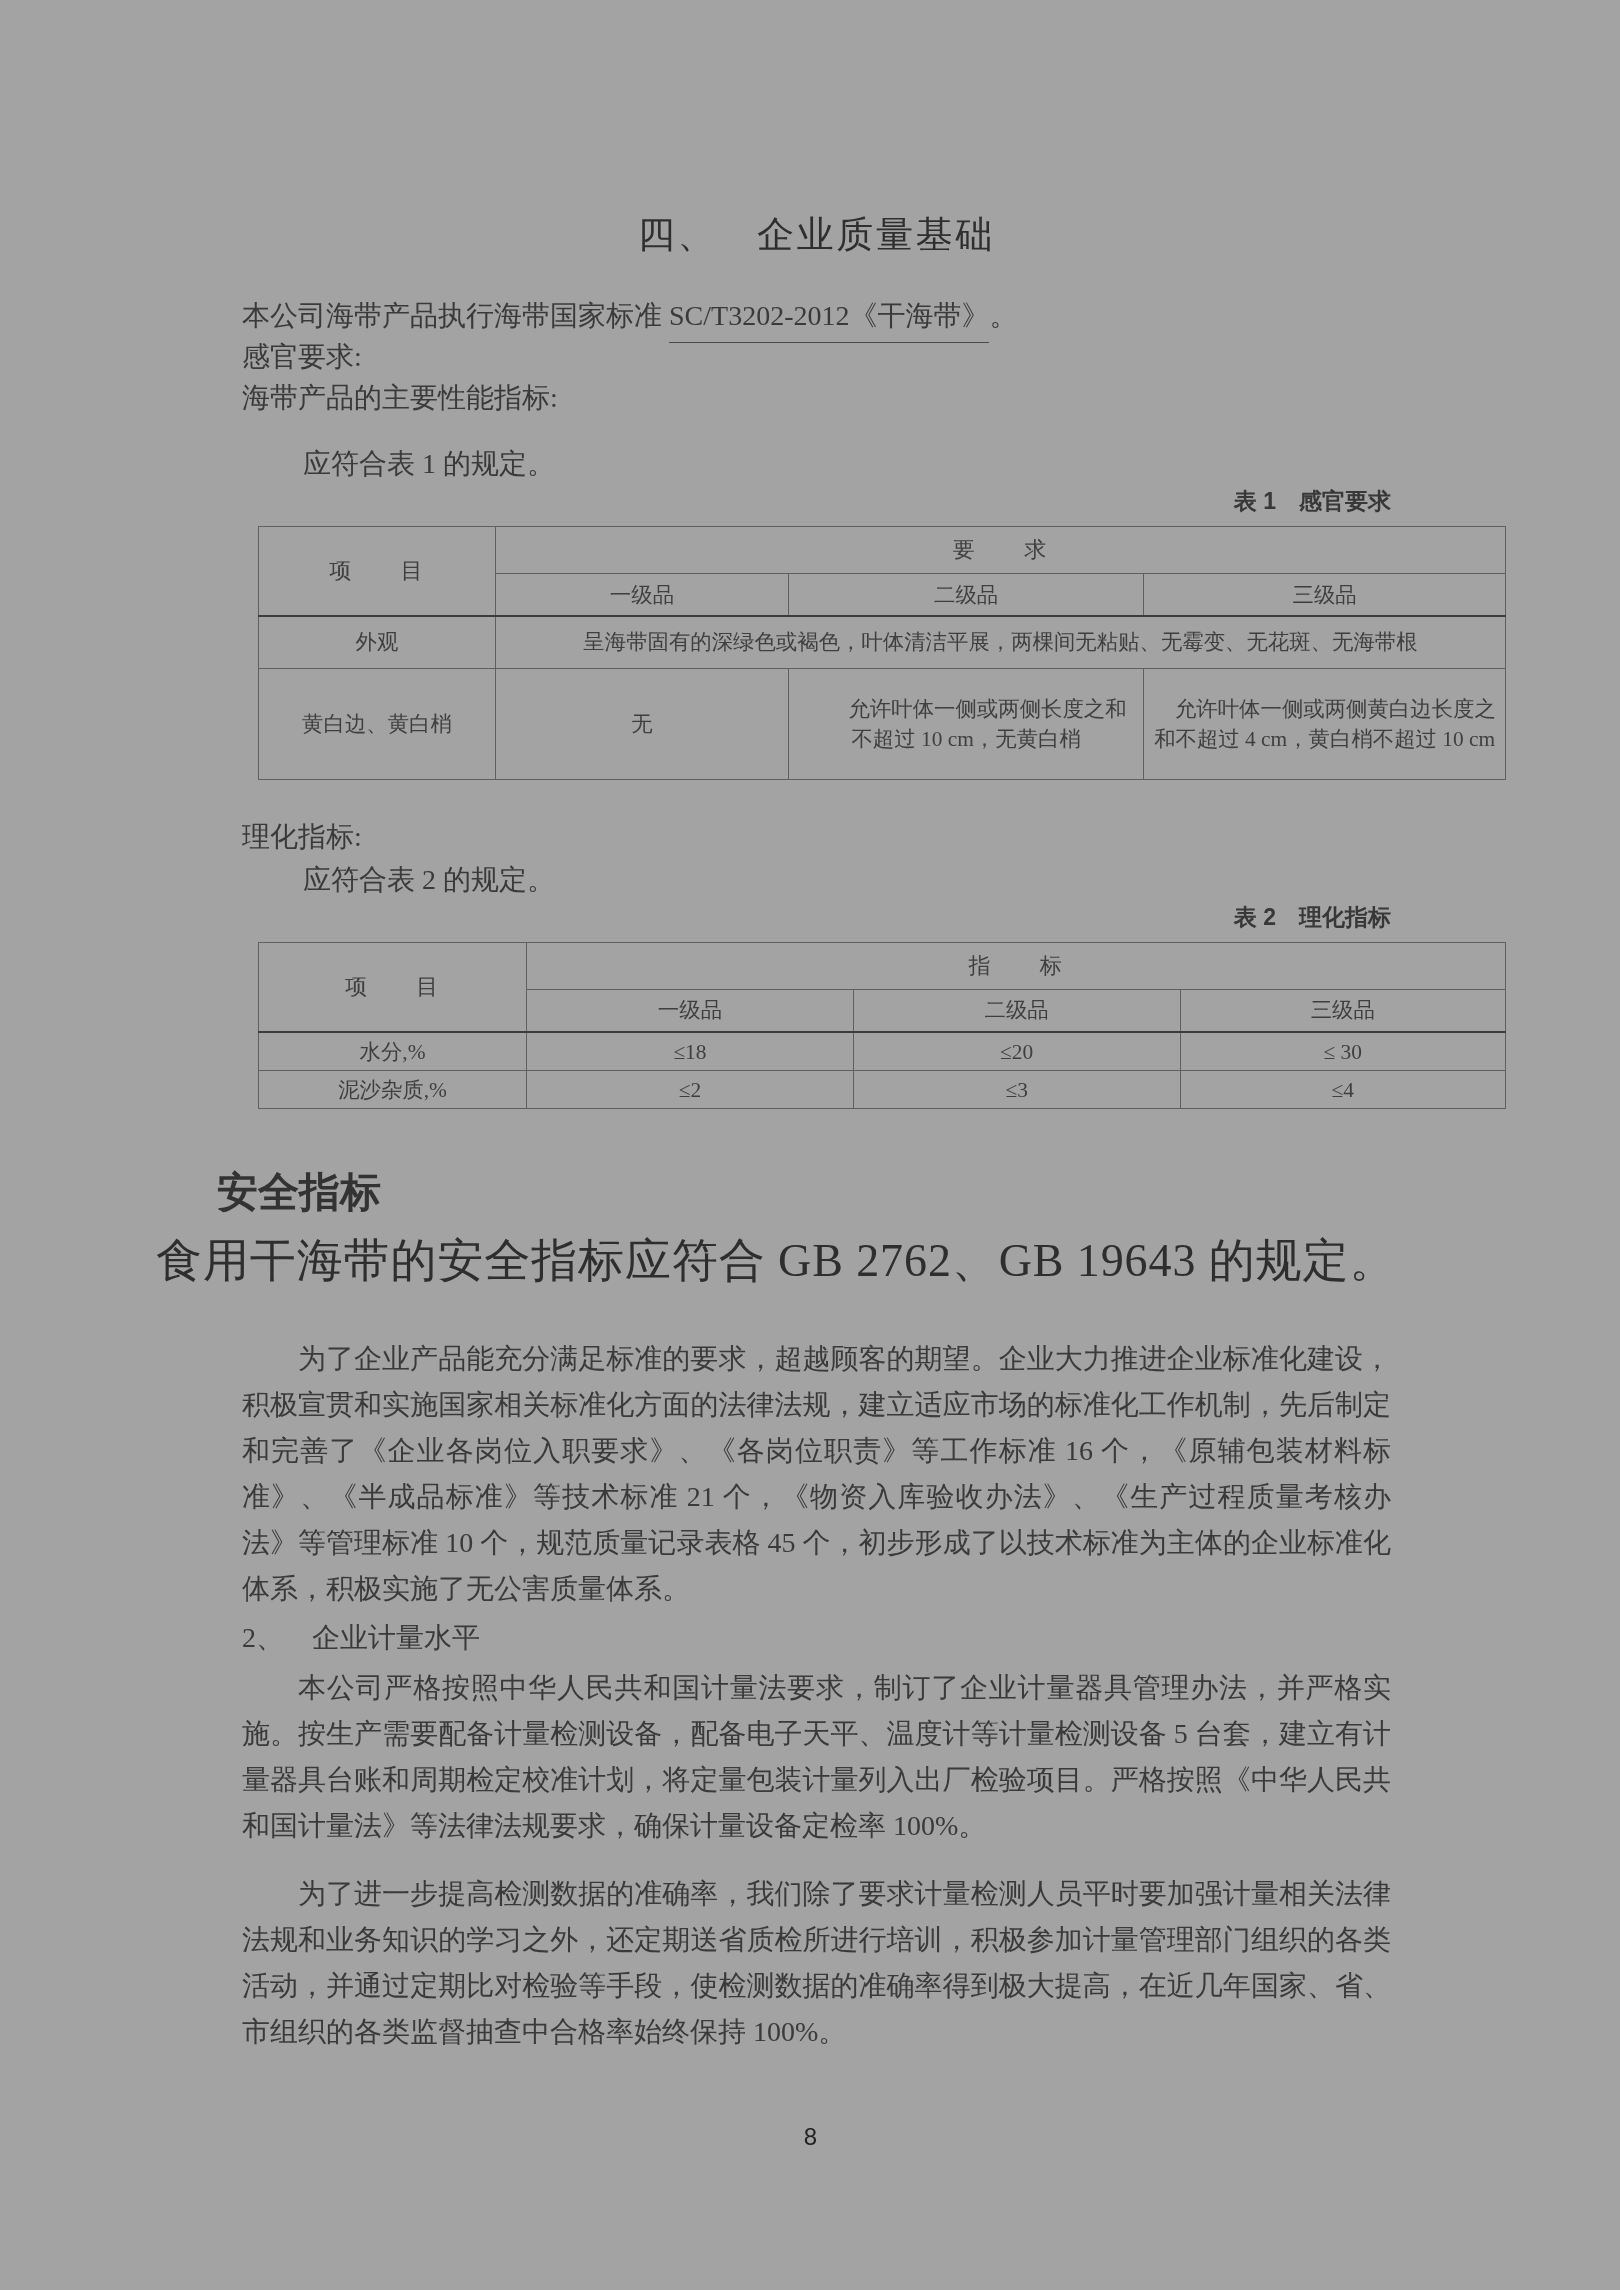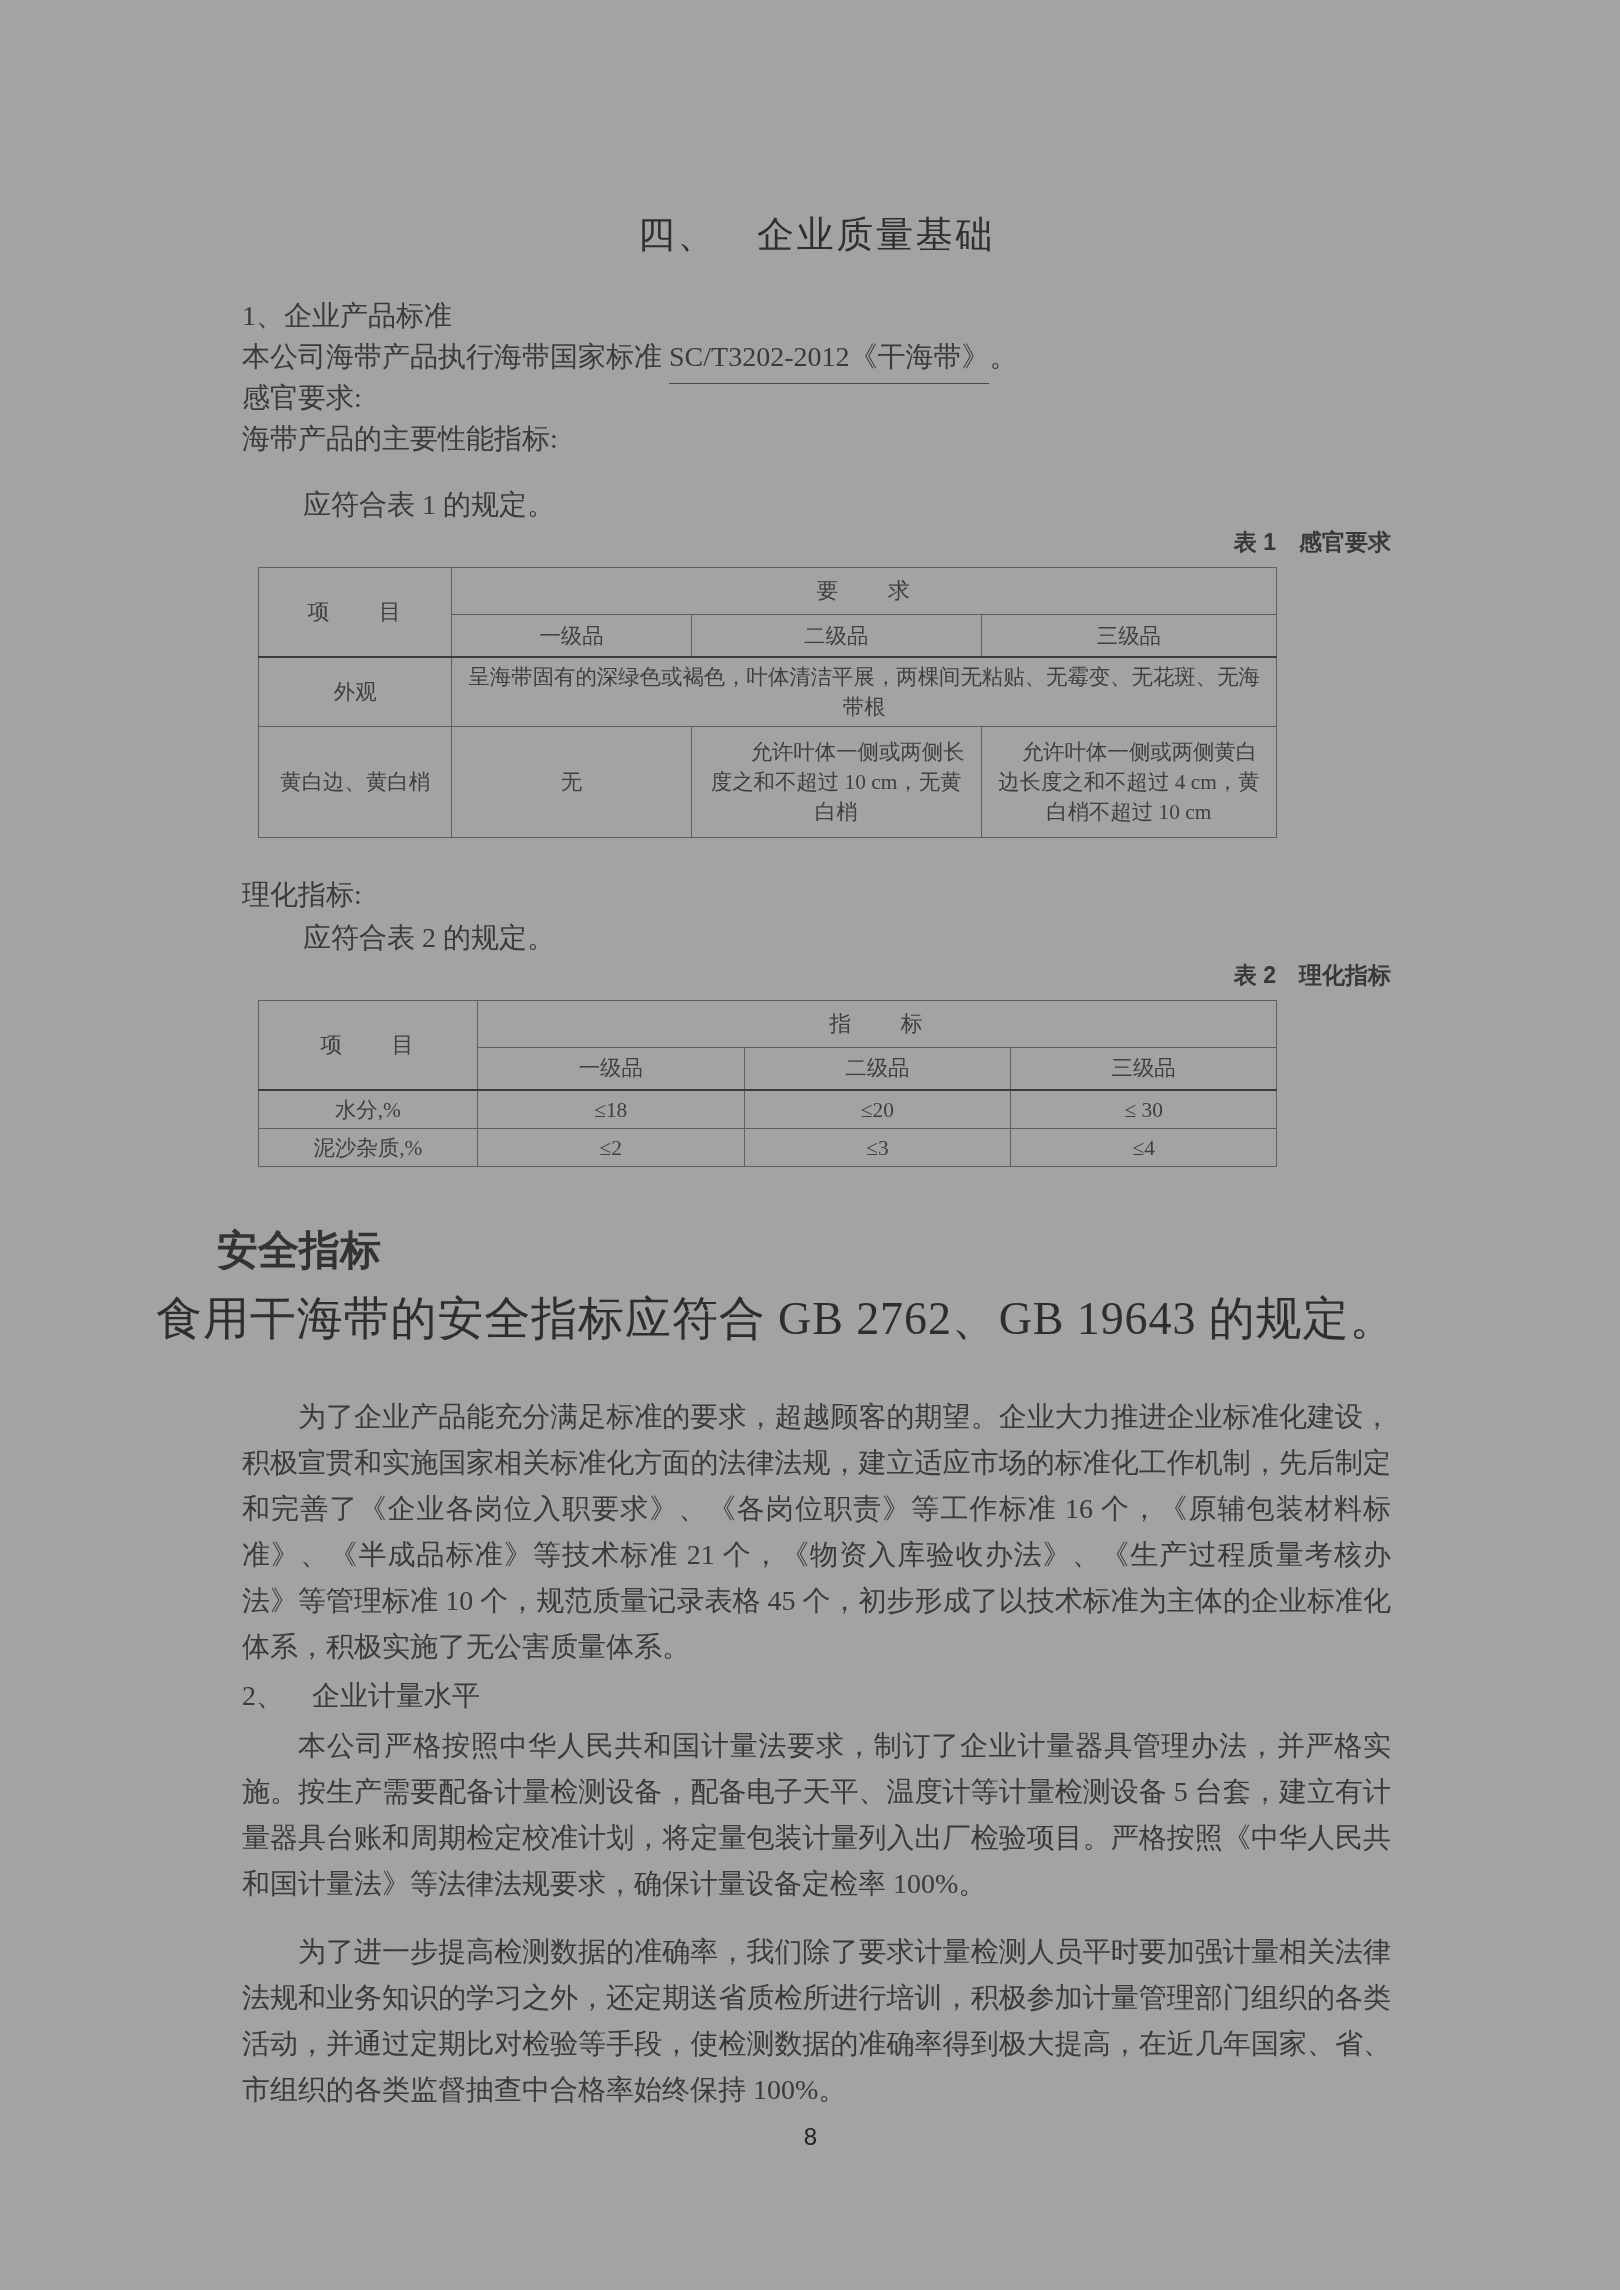--- a/index.html
+++ b/index.html
@@ -30,21 +30,21 @@
     margin-top:1px;
     text-align:right;
     font-family:"Liberation Sans","DejaVu Sans",sans-serif;
     font-weight:bold;
     font-size:23px;
     line-height:32px;
     color:#383838;
   }
   table.t{
     margin:9px 0 12px 16px;
-    width:1019px;
+    width:1248px;
     border-collapse:collapse;
     border:1.8px solid #3c3c3c;
     table-layout:fixed;
   }
   table.t td{
     border:0.9px solid #5f5f5f;
     font-size:21.4px;
     line-height:30px;
     text-align:center;
     vertical-align:middle;
@@ -103,21 +103,20 @@
   }
 </style>
 </head>
 <body>
 
 <div class="page">
 
   <h1 class="doc-title">四、　企业质量基础</h1>
 
   <div class="intro">
-    <div class="line">1、企业产品标准</div>
     <div class="line"><span>本公司海带产品执行海带国家标准 </span><span class="ul">SC/T3202-2012《干海带》</span><span>。</span></div>
     <div class="line">感官要求:</div>
     <div class="line">海带产品的主要性能指标:</div>
   </div>
 
   <div class="note">应符合表 1 的规定。</div>
   <div class="caption">表 1　感官要求</div>
 
   <table class="t t1">
     <colgroup>

